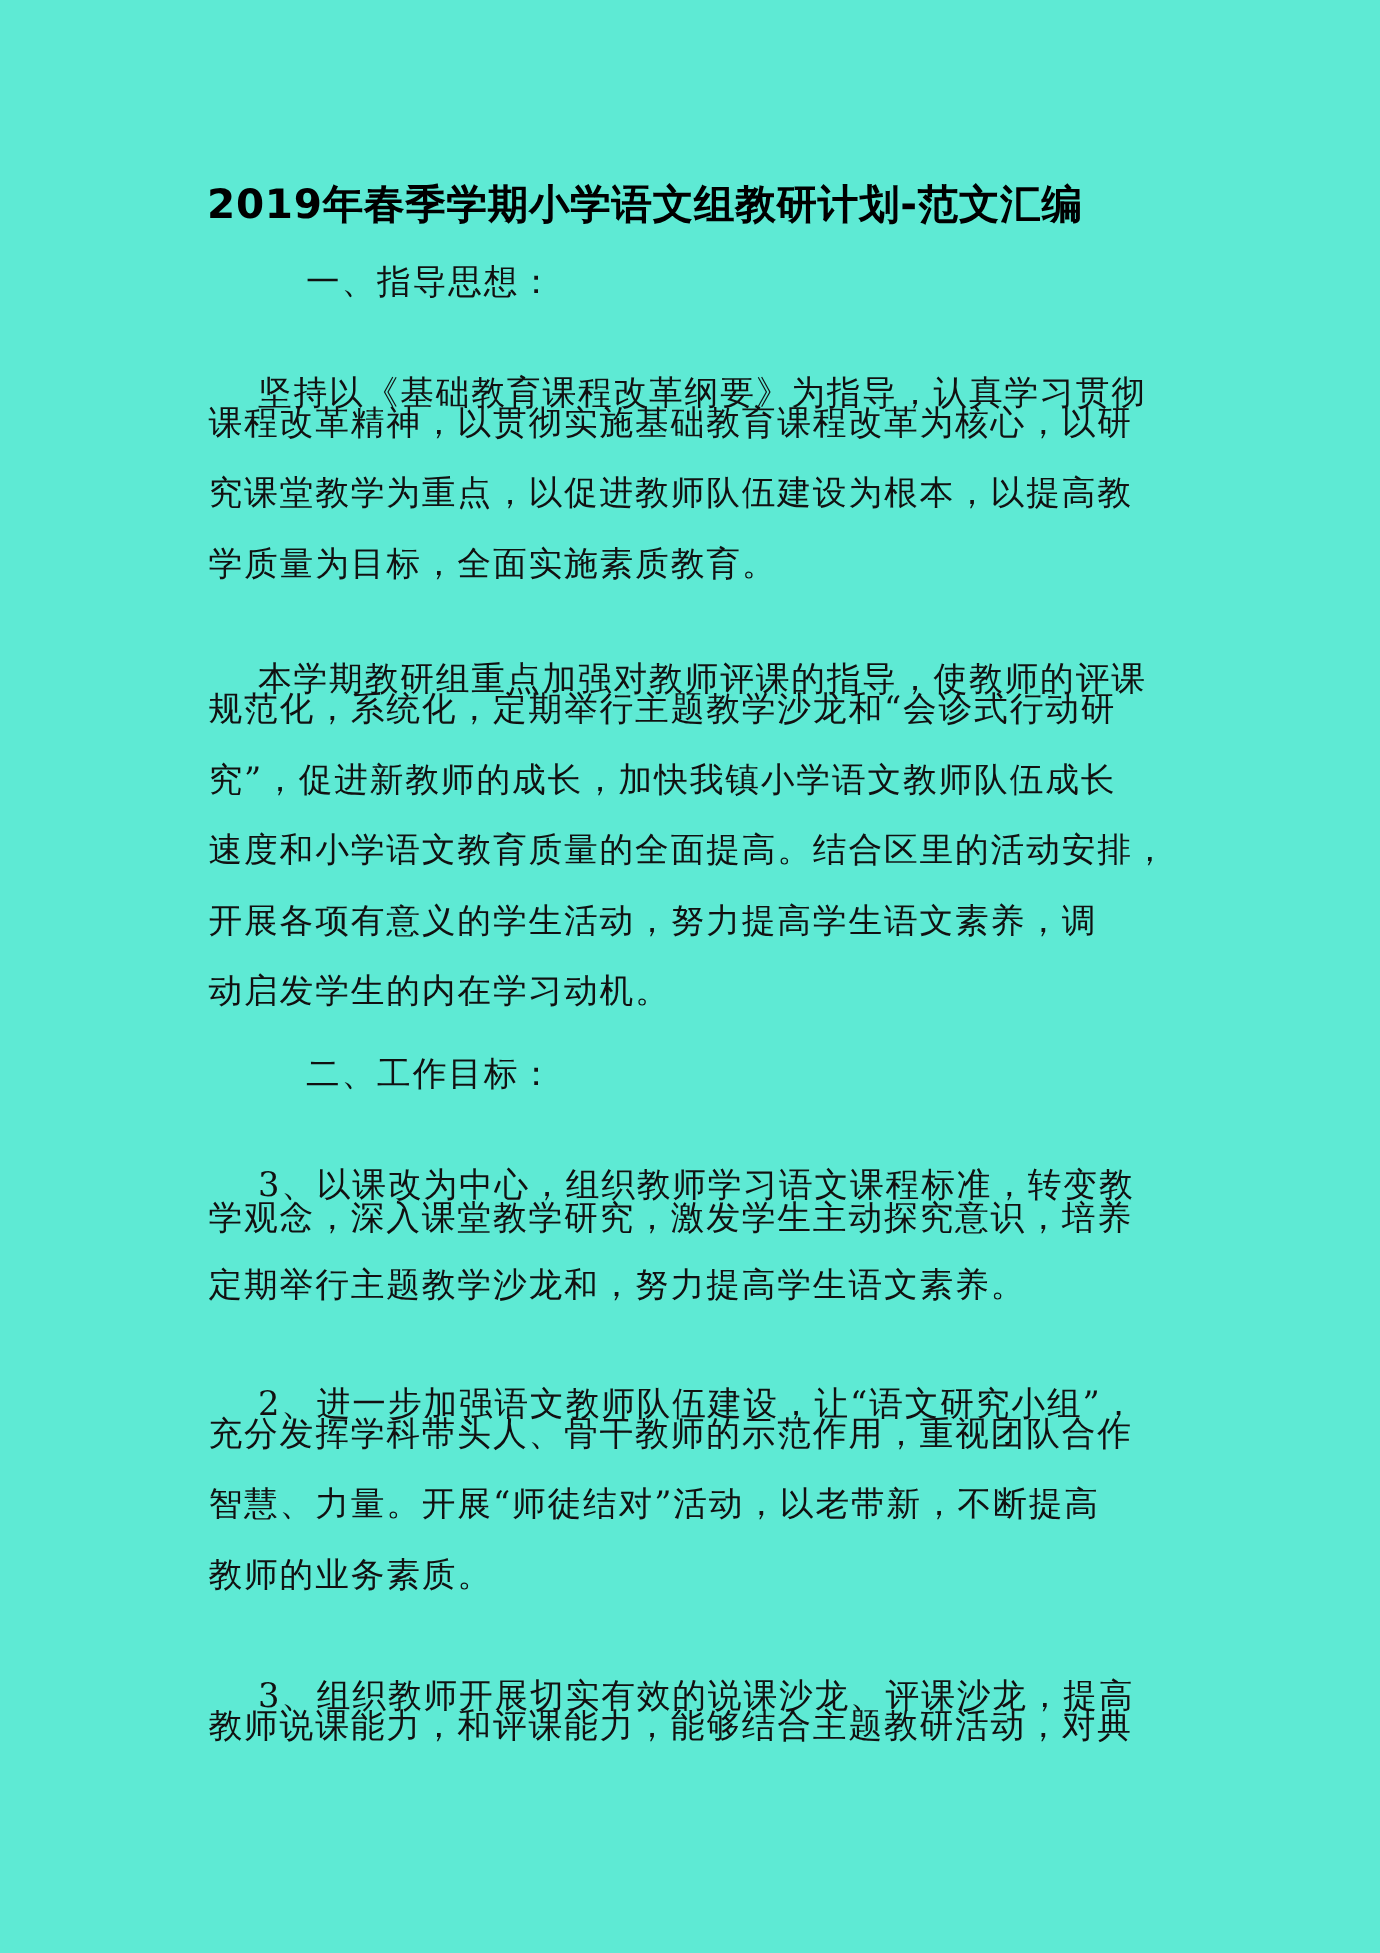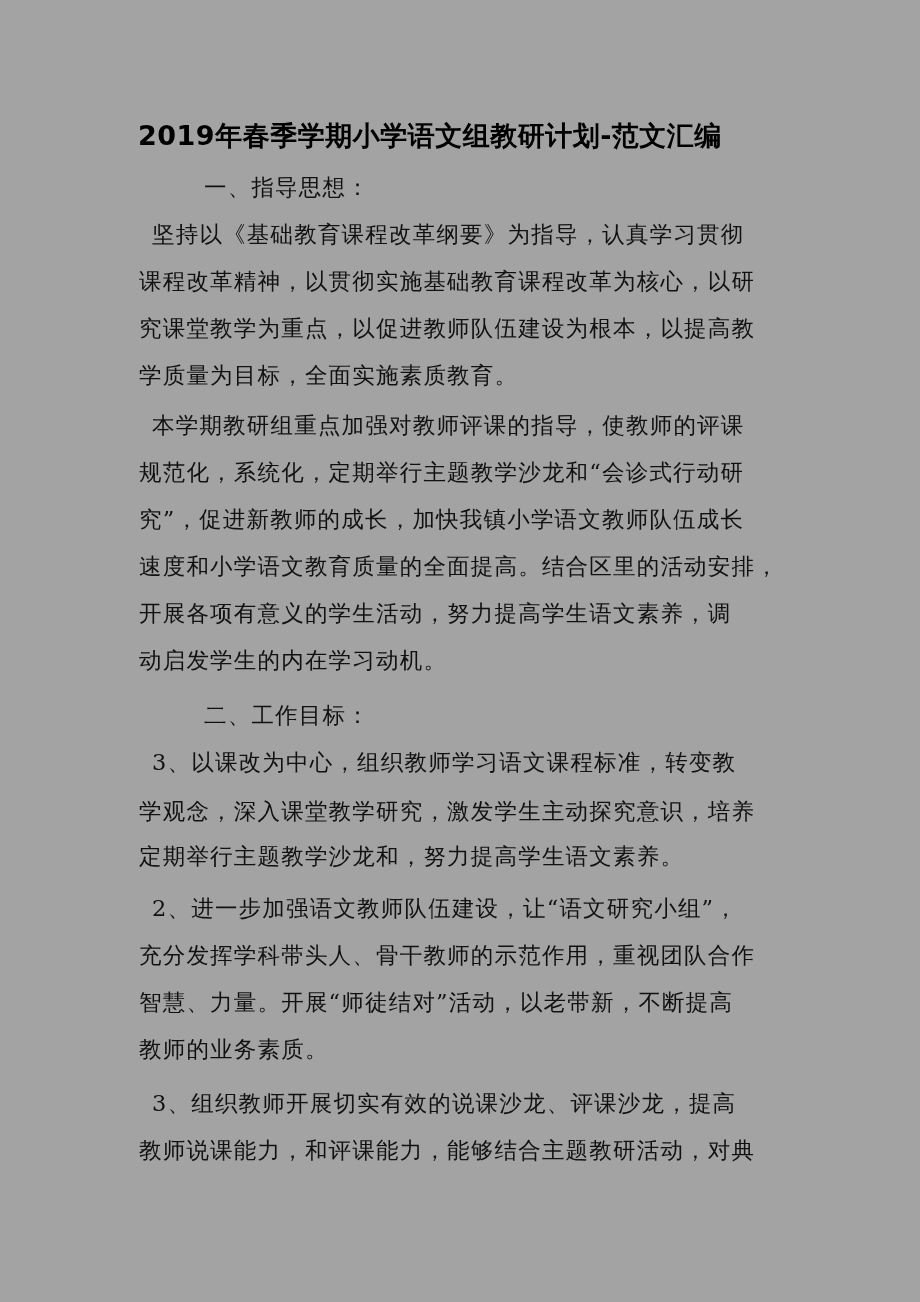--- a/index.html
+++ b/index.html
@@ -1,24 +1,24 @@
 <!DOCTYPE html>
 <html><head>
 <meta charset="utf-8">
 <style>
   html, body { margin: 0; padding: 0; background: #ffffff; }
   body { width: 920px; height: 1302px; position: relative; overflow: hidden;
          font-family: "DejaVu Serif", "Liberation Serif", serif; color: #111; }
-  .page { position: absolute; left: 0; top: 0; width: 920px; height: 1302px; background: #a3a3a3; }
+  .page { position: absolute; left: 0; top: 0; width: 920px; height: 1302px; background: #5eead4; }
   .title { position: absolute; left: 138px; top: 118px; width: 660px;
            font-family: "DejaVu Sans", "Liberation Sans", sans-serif; font-weight: bold;
            font-size: 27px; letter-spacing: 0.5px; white-space: nowrap; color: #000; }
   .line { position: absolute; left: 139px; font-size: 22.5px; white-space: nowrap;
           letter-spacing: 1.2px; color: #111; }
-  .indent { left: 152px; }
+  .indent { left: 172px; margin-top: 27px; }
   .heading { left: 164px; margin-left: 40px; }
 </style>
 </head>
 <body>
 
 <div class="page">
   <div class="title">2019年春季学期小学语文组教研计划-范文汇编</div>
 
   <div class="line heading" style="top:172px">一、指导思想：</div>
   <div class="line indent" style="top:219px">坚持以《基础教育课程改革纲要》为指导，认真学习贯彻</div>

